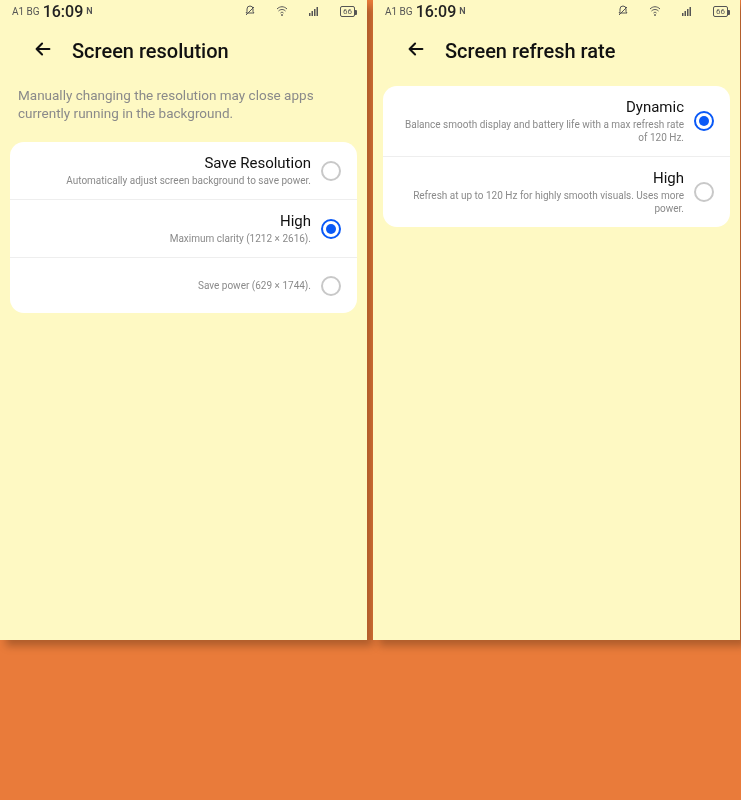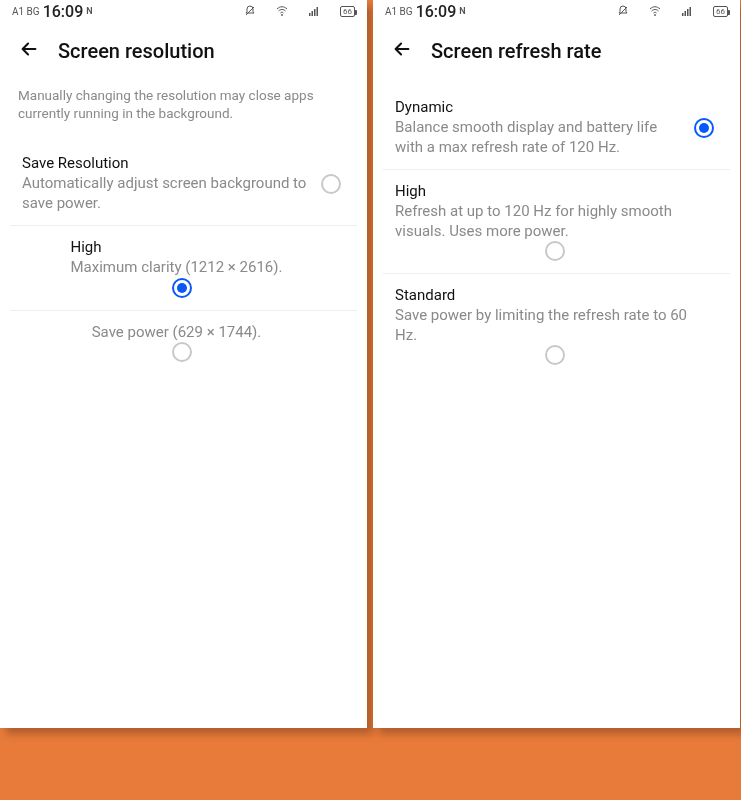--- a/index.html
+++ b/index.html
@@ -7,41 +7,41 @@
       font-family: -apple-system, BlinkMacSystemFont, "Segoe UI", Roboto, sans-serif;
       background: #e97b3a;
       width: 741px;
       height: 800px;
       display: flex;
       gap: 6px;
       padding: 0;
     }
     .phone-frame {
       width: 367px;
-      height: 728px;
-      background: #ffffff;
+      height: 640px;
+      background: #fef9c3;
       position: relative;
       box-shadow: 6px 6px 8px rgba(0,0,0,0.25);
     }
     .status-bar {
       height: 20px;
       display: flex;
       justify-content: space-between;
       align-items: center;
       padding: 2px 12px 0 12px;
       font-size: 10px;
       color: #555;
     }
     .status-left { display: flex; align-items: center; gap: 3px; }
     .status-right { display: flex; align-items: center; gap: 20px; }
     .status-bar svg { display: block; }
     .header {
       display: flex;
       align-items: center;
-      padding: 18px 18px 18px 18px;
+      padding: 18px 18px 18px 32px;
     }
     .back-icon { margin-right: 18px; }
     .page-title {
       font-size: 20px;
       font-weight: 500;
       color: #111;
     }
     .description {
       padding: 4px 18px 20px 18px;
       font-size: 13.5px;
@@ -55,33 +55,33 @@
       overflow: hidden;
     }
     .option-row {
       display: flex;
       align-items: center;
       padding: 12px 16px 12px 12px;
       min-height: 56px;
     }
     .option-row + .option-row {
       border-top: 1px solid #eee;
-      flex-direction: column;
     }
     .option-content {
       flex: 1;
       padding-right: 10px;
+      text-align: right;
     }
     .option-title {
       font-size: 15px;
       color: #111;
       margin-bottom: 2px;
     }
     .option-desc {
-      font-size: 15px;
+      font-size: 10px;
       color: #8a8a8a;
       line-height: 1.3;
     }
     .radio {
       width: 20px;
       height: 20px;
       border: 2px solid #c8c8c8;
       border-radius: 50%;
       flex-shrink: 0;
       position: relative;
@@ -230,21 +230,14 @@
       </div>
       <div class="radio selected"></div>
     </div>
     <div class="option-row">
       <div class="option-content">
         <div class="option-title">High</div>
         <div class="option-desc">Refresh at up to 120 Hz for highly smooth visuals. Uses more power.</div>
       </div>
       <div class="radio"></div>
     </div>
-    <div class="option-row">
-      <div class="option-content">
-        <div class="option-title">Standard</div>
-        <div class="option-desc">Save power by limiting the refresh rate to 60 Hz.</div>
-      </div>
-      <div class="radio"></div>
-    </div>
   </div>
 </div>
 
 </body></html>

